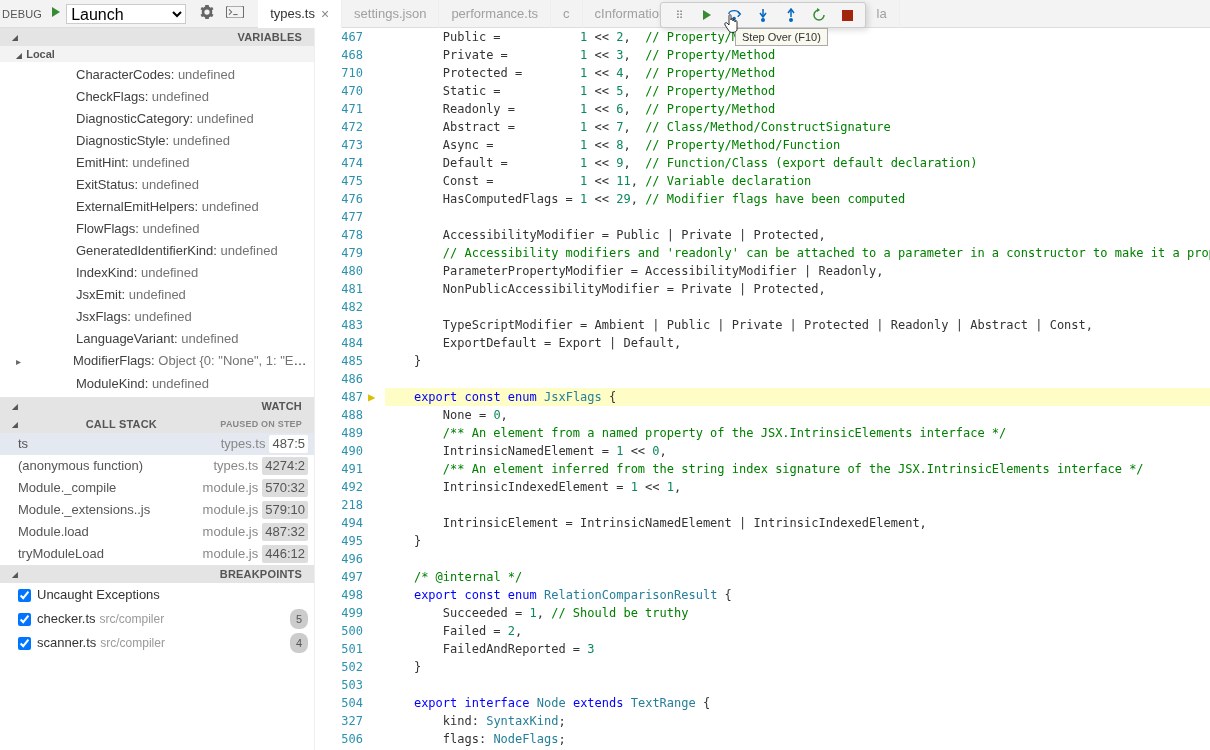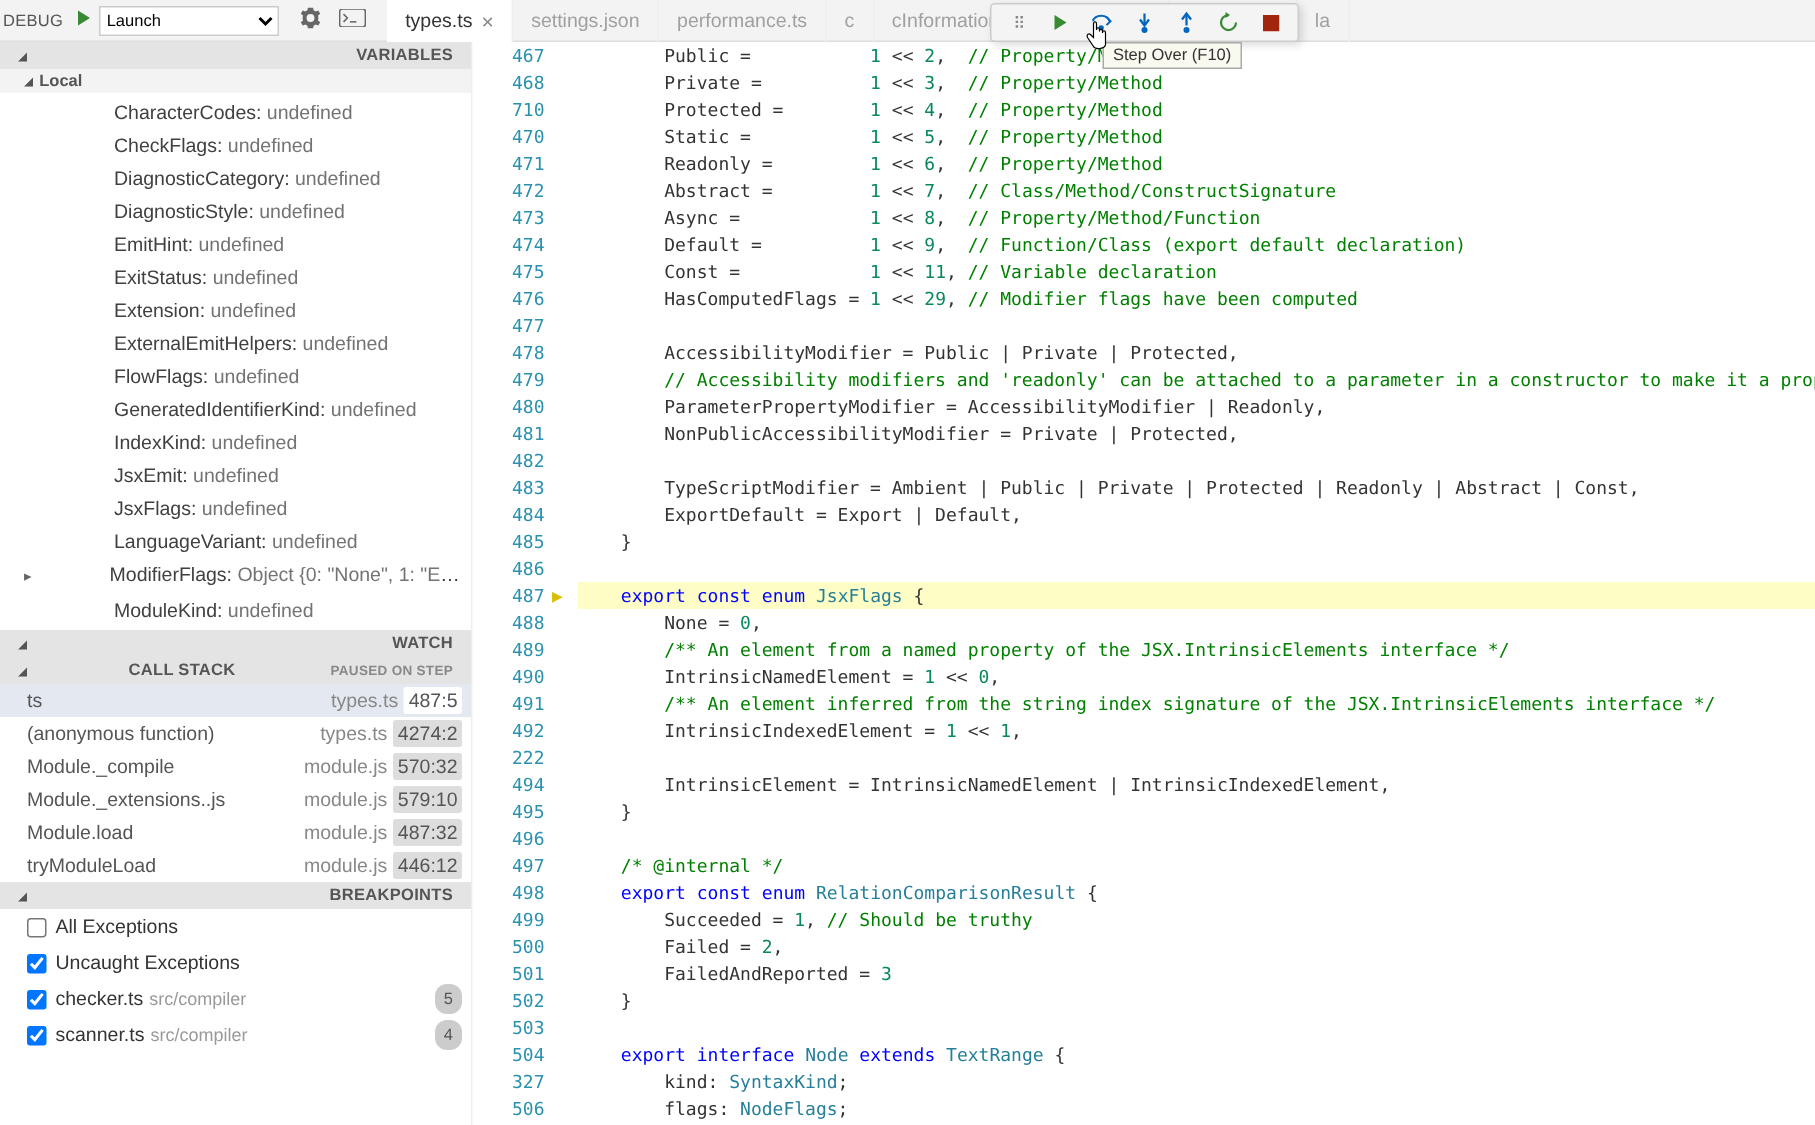--- a/index.html
+++ b/index.html
@@ -26,21 +26,21 @@
   font-weight: 500;
   padding: 0 8px 0 2px;
   letter-spacing: 0.2px;
 }
 .play-icon { color: #388a34; }
 .launch-select {
   height: 20px;
   width: 120px;
   border: 1px solid #ccc;
   background: #fff;
-  font-size: 11px;
+  font-size: 16px;
   margin-left: 4px;
   margin-right: 8px;
 }
 .gear-icon, .dbgcfg-icon { color: #666; margin: 0 6px; cursor: pointer; }
 .tabs {
   display: flex;
   margin-left: 8px;
   height: 28px;
   align-items: stretch;
 }
@@ -332,21 +332,20 @@
   <div class="sidebar">
     <div class="section-header caret">VARIABLES</div>
     <div class="section-sub caret">Local</div>
     <div class="var-list" id="var-list">
         <div class="var-item"><span class="var-name">CharacterCodes:</span><span class="var-val"> undefined</span></div>
         <div class="var-item"><span class="var-name">CheckFlags:</span><span class="var-val"> undefined</span></div>
         <div class="var-item"><span class="var-name">DiagnosticCategory:</span><span class="var-val"> undefined</span></div>
         <div class="var-item"><span class="var-name">DiagnosticStyle:</span><span class="var-val"> undefined</span></div>
         <div class="var-item"><span class="var-name">EmitHint:</span><span class="var-val"> undefined</span></div>
         <div class="var-item"><span class="var-name">ExitStatus:</span><span class="var-val"> undefined</span></div>
-        <div class="var-item"><span class="var-name">Extension:</span><span class="var-val"> undefined</span></div>
         <div class="var-item"><span class="var-name">ExternalEmitHelpers:</span><span class="var-val"> undefined</span></div>
         <div class="var-item"><span class="var-name">FlowFlags:</span><span class="var-val"> undefined</span></div>
         <div class="var-item"><span class="var-name">GeneratedIdentifierKind:</span><span class="var-val"> undefined</span></div>
         <div class="var-item"><span class="var-name">IndexKind:</span><span class="var-val"> undefined</span></div>
         <div class="var-item"><span class="var-name">JsxEmit:</span><span class="var-val"> undefined</span></div>
         <div class="var-item"><span class="var-name">JsxFlags:</span><span class="var-val"> undefined</span></div>
         <div class="var-item"><span class="var-name">LanguageVariant:</span><span class="var-val"> undefined</span></div>
         <div class="var-item" style="padding-left: 16px;"><span class="caret-right"></span><span class="var-name">ModifierFlags:</span><span class="var-val"> Object {0: "None", 1: "Exp…</span></div>
         <div class="var-item"><span class="var-name">ModuleKind:</span><span class="var-val"> undefined</span></div>
       </div>
@@ -385,24 +384,20 @@
         </div>
         <div class="stack-item">
           <span class="stack-fn">tryModuleLoad</span>
           <span class="stack-file">module.js</span>
           <span class="stack-pos">446:12</span>
         </div>
       </div>
 
     <div class="section-header caret">BREAKPOINTS</div>
     <div id="bp-list">
-        <div class="bp-item">
-          <input type="checkbox" style="">
-          <span class="bp-label">All Exceptions</span>
-        </div>
         <div class="bp-item">
           <input type="checkbox" checked="" style="">
           <span class="bp-label">Uncaught Exceptions</span>
         </div>
         <div class="bp-item">
           <input type="checkbox" checked="" style="">
           <span class="bp-label">checker.ts</span>
           <span class="bp-path">src/compiler</span>
           <span class="bp-count">5</span>
         </div>
@@ -437,21 +432,21 @@
         <div class="ln">484</div>
         <div class="ln">485</div>
         <div class="ln">486</div>
         <div class="ln">487</div>
         <div class="exec-ptr" style="top: 360px;">▶</div>
         <div class="ln">488</div>
         <div class="ln">489</div>
         <div class="ln">490</div>
         <div class="ln">491</div>
         <div class="ln">492</div>
-        <div class="ln">222</div>
+        <div class="ln">218</div>
         <div class="ln">494</div>
         <div class="ln">495</div>
         <div class="ln">496</div>
         <div class="ln">497</div>
         <div class="ln">498</div>
         <div class="ln">499</div>
         <div class="ln">500</div>
         <div class="ln">501</div>
         <div class="ln">502</div>
         <div class="ln">503</div>

